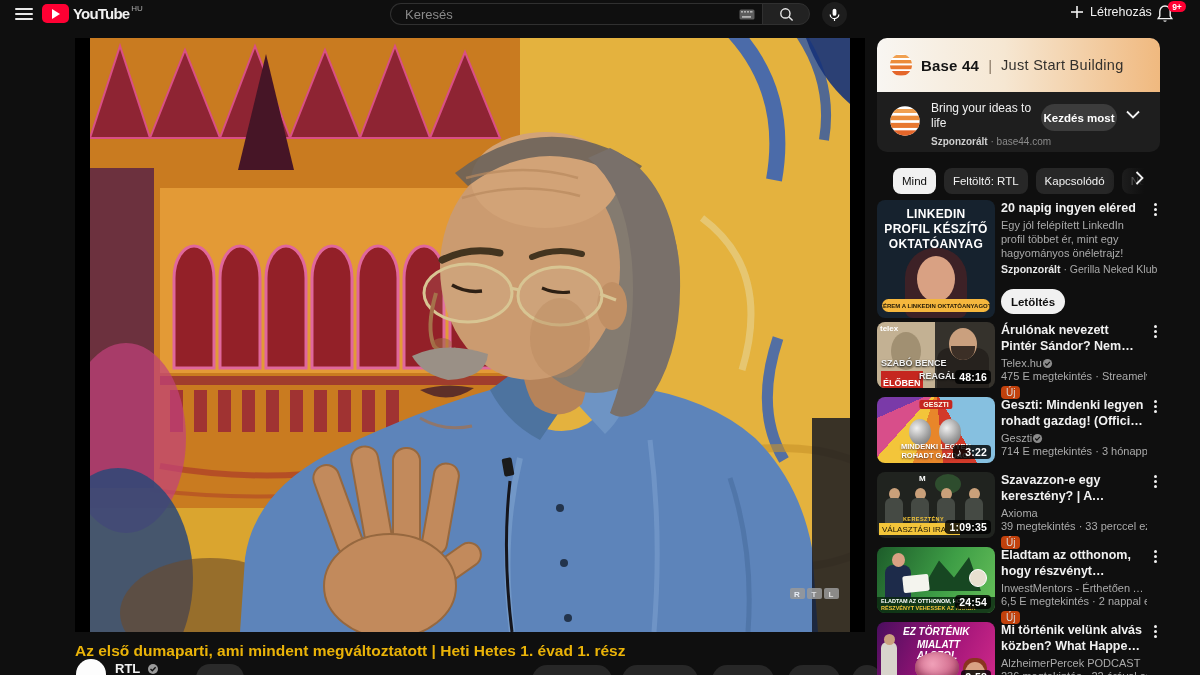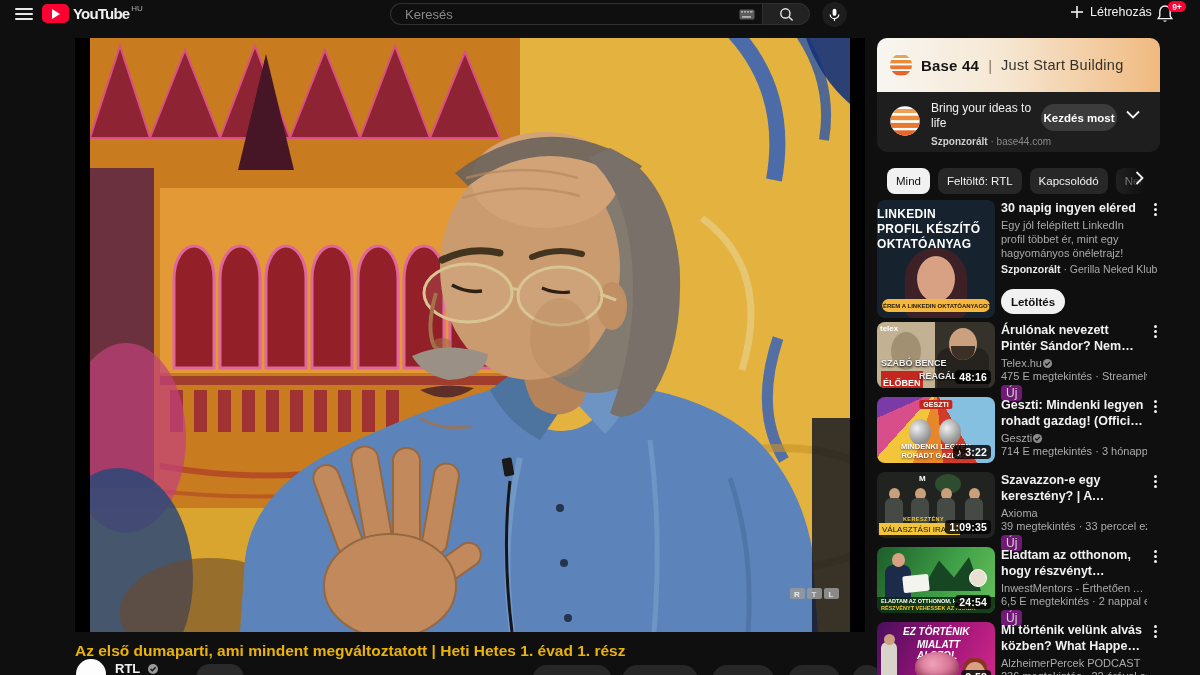--- a/index.html
+++ b/index.html
@@ -49,45 +49,45 @@
   .adb-sep{font-size:15px;color:#8a7a66;margin:0 9px;font-weight:300;}
   .adb-tag{font-size:14.5px;color:#33302c;letter-spacing:.3px;}
   .adb-body{position:absolute;left:0;top:54px;width:283px;height:60px;border-radius:0 0 10px 10px;background:#1e1e1e;}
   .adb-head .sun{margin-left:12px;}
   .adb-headline{position:absolute;left:54px;top:9px;width:106px;font-size:12px;line-height:15px;color:#f1f1f1;}
   .adb-sponsor{position:absolute;left:54px;top:44px;font-size:10px;color:#8a8a8a;white-space:nowrap;}
   .adb-sponsor b{color:#cfcfcf;font-weight:600;}
   .adb-cta{position:absolute;left:164px;top:12px;width:76px;height:27px;border-radius:14px;background:#3c3c3c;
            display:flex;align-items:center;justify-content:center;font-size:11.5px;font-weight:600;color:#fff;cursor:pointer;}
   .adb-chevron{position:absolute;left:249px;top:18px;cursor:pointer;}
-  .chips{position:absolute;left:10px;top:130px;display:flex;gap:8px;align-items:center;}
+  .chips{position:absolute;left:16px;top:130px;display:flex;gap:8px;align-items:center;}
   .chip{height:26px;border-radius:8px;background:#272727;color:#f1f1f1;font-size:11.5px;font-weight:500;
         display:flex;align-items:center;padding:0 9px;white-space:nowrap;cursor:pointer;}
   .chip.active{background:#f1f1f1;color:#0f0f0f;}
   .chip.clipped{max-width:52px;overflow:hidden;}
   .chips-fade{position:absolute;left:230px;top:128px;width:53px;height:30px;
               background:linear-gradient(90deg,rgba(15,15,15,0) 0%,#0f0f0f 70%);pointer-events:none;}
   .chips-arrow{position:absolute;left:258px;top:133px;cursor:pointer;z-index:5;}
   .thumb{position:absolute;left:0;border-radius:8px;overflow:hidden;cursor:pointer;}
   .dur{position:absolute;right:4px;bottom:4px;background:rgba(0,0,0,.82);color:#fff;font-size:10.5px;
        font-weight:600;padding:1px 4px;border-radius:4px;letter-spacing:.2px;}
   .kebab{position:absolute;left:272px;width:12px;height:16px;display:flex;flex-direction:column;align-items:center;gap:2px;cursor:pointer;padding-top:1px;}
   .kebab i{width:3px;height:3px;border-radius:50%;background:#f1f1f1;display:block;}
   .itext{position:absolute;left:124px;width:146px;}
   .ititle{font-size:12.5px;line-height:16px;font-weight:600;color:#f1f1f1;display:-webkit-box;
           -webkit-line-clamp:2;-webkit-box-orient:vertical;overflow:hidden;cursor:pointer;}
   .ichan{font-size:11px;color:#aaa;margin-top:3px;white-space:nowrap;display:flex;align-items:center;gap:0;cursor:pointer;}
   .imeta{font-size:11px;color:#aaa;margin-top:1px;white-space:nowrap;overflow:hidden;}
-  .new-badge{display:inline-block;margin-top:3px;background:#701a75;color:#d7d7d7;font-size:12px;
+  .new-badge{display:inline-block;margin-top:3px;background:#c2410c;color:#d7d7d7;font-size:10px;
              padding:1px 5px;border-radius:4px;}
   .ad-cta{position:absolute;left:124px;top:89px;width:64px;height:25px;border-radius:13px;background:#f1f1f1;
           color:#0f0f0f;font-size:11.5px;font-weight:600;display:flex;align-items:center;justify-content:center;cursor:pointer;}
   
   .t-li{background:#16222e;}
-  .t-li .lines{position:absolute;left:0;top:7px;width:100%;font-weight:800;color:#fff;
+  .t-li .lines{position:absolute;left:0;top:7px;width:100%;text-align:center;font-weight:800;color:#fff;
                font-size:12px;line-height:15px;letter-spacing:.3px;}
   .t-li .hair{position:absolute;left:28px;top:48px;width:62px;height:70px;border-radius:30px 30px 8px 8px;background:#3d2126;}
   .t-li .face{position:absolute;left:40px;top:56px;width:38px;height:46px;border-radius:50%;background:#d9a183;}
   .t-li .banner{position:absolute;left:5px;bottom:6px;width:108px;height:13px;border-radius:7px;background:#f5b73d;
                 color:#231a08;font-size:6px;font-weight:700;display:flex;align-items:center;justify-content:center;white-space:nowrap;overflow:hidden;}
   .t-tx{background:#35322c;}
   .t-tx .sketch{position:absolute;left:0;top:0;width:58px;height:66px;background:#c3b193;}
   .t-tx .sface{position:absolute;left:14px;top:10px;width:30px;height:38px;border-radius:50%;background:#8a7a5c;opacity:.6;}
   .t-tx .body{position:absolute;right:6px;top:26px;width:52px;height:40px;border-radius:12px 12px 0 0;background:#26221e;}
   .t-tx .head{position:absolute;right:18px;top:6px;width:28px;height:32px;border-radius:50%;background:#caa07e;}
@@ -369,21 +369,21 @@
         <div class="lines">
           <div>LINKEDIN</div>
           <div>PROFIL KÉSZÍTŐ</div>
           <div>OKTATÓANYAG</div>
         </div>
         <div class="hair"></div>
         <div class="face"></div>
         <div class="banner">KÉREM A LINKEDIN OKTATÓANYAGOT!</div>
       </div>
       <div class="itext" style="top:0;">
-        <div class="ititle">30 napig ingyen eléred</div>
+        <div class="ititle">20 napig ingyen eléred</div>
         <div style="font-size:11px;line-height:14px;color:#aaa;margin-top:2px;">Egy jól felépített LinkedIn profil többet ér, mint egy hagyományos önéletrajz!</div>
         <div style="font-size:10.5px;color:#aaa;margin-top:3px;white-space:nowrap;"><b style="color:#e8e8e8;font-weight:600;">Szponzorált</b> <span>·</span> <span>Gerilla Neked Klub</span></div>
       </div>
       <div class="ad-cta">Letöltés</div>
       <div class="kebab" style="top:2px;">
           <i></i>
           <i></i>
           <i></i>
         </div>
     </div>

